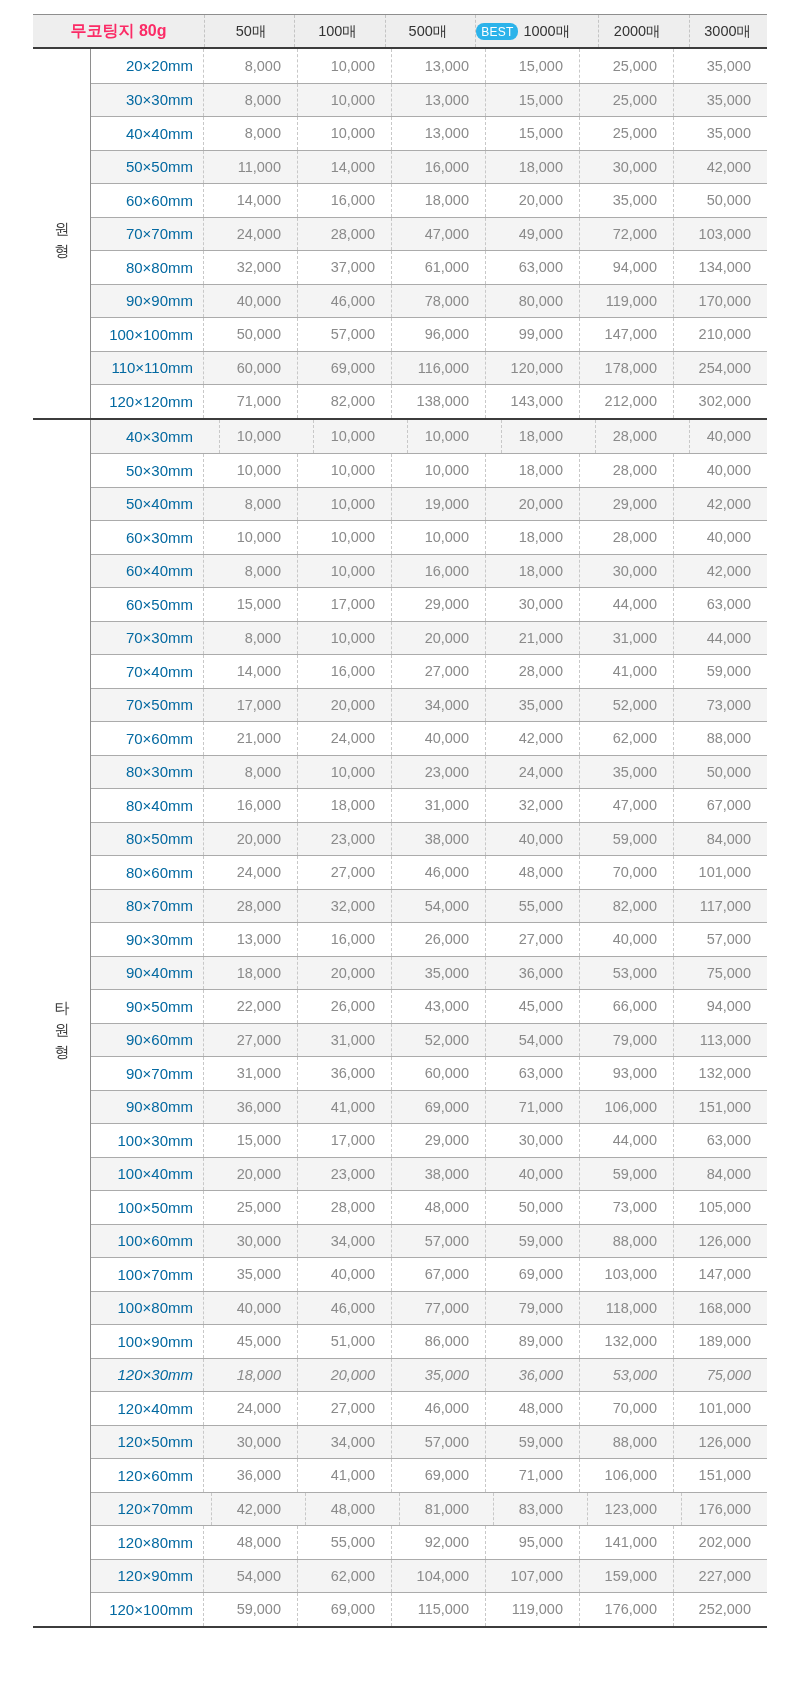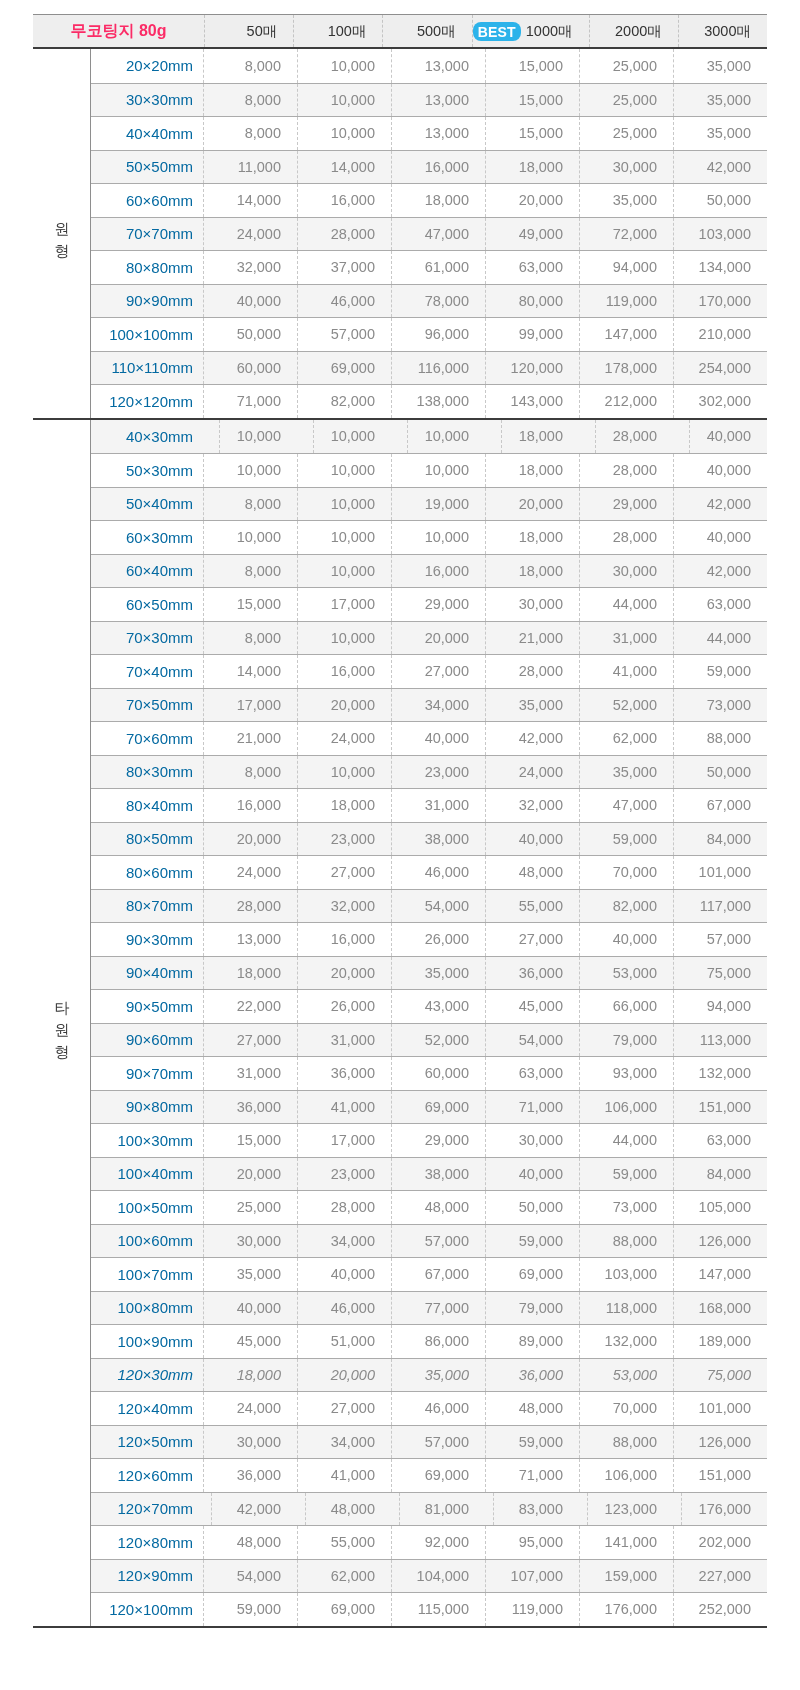--- a/index.html
+++ b/index.html
@@ -5,25 +5,25 @@
   * { margin:0; padding:0; box-sizing:border-box; }
   body { background:#ffffff; font-family:"Liberation Sans", sans-serif; }
   .page { position:relative; width:800px; height:1690px; background:#ffffff; overflow:hidden; }
   .price-table { position:absolute; left:33px; top:14px; width:734px;
                  border-top:1px solid #8e8e8e; border-bottom:2px solid #3c3c3c; }
 
   
   .thead { display:flex; height:34px; background:#eeeeee; border-bottom:2px solid #3c3c3c; }
   .th-title { width:171px; display:flex; align-items:center; justify-content:center;
               font-weight:bold; font-size:16px; }
-  .heads { flex:1; display:flex; }
+  .heads { flex:1; display:flex;gap:12px; }
   .th-qty { flex:1; display:flex; align-items:center; justify-content:flex-end;
             padding-right:16px; border-left:1px dashed #c4c4c4; color:#333333;
             font-size:14.5px; gap:5px; white-space:nowrap; }
-  .best-badge { color:#ffffff; font-size:14px; font-weight:bold; line-height:1;
+  .best-badge { color:#ffffff; font-size:12px; font-weight:normal; line-height:1;
                 padding:3px 5px 2px 5px; border-radius:8px; letter-spacing:0.2px; }
 
   
   .group { display:flex; }
   .group + .group { border-top:2px solid #3c3c3c; }
   .glabel { width:58px; border-right:1px solid #8e8e8e; display:flex; align-items:center;
             justify-content:center; writing-mode:vertical-rl; text-orientation:upright;
             letter-spacing:7px; color:#3a3a3a; font-size:15px; background:#ffffff; }
   .rows { flex:1; }
   .row { display:flex; height:33.5px; background:#ffffff; }

